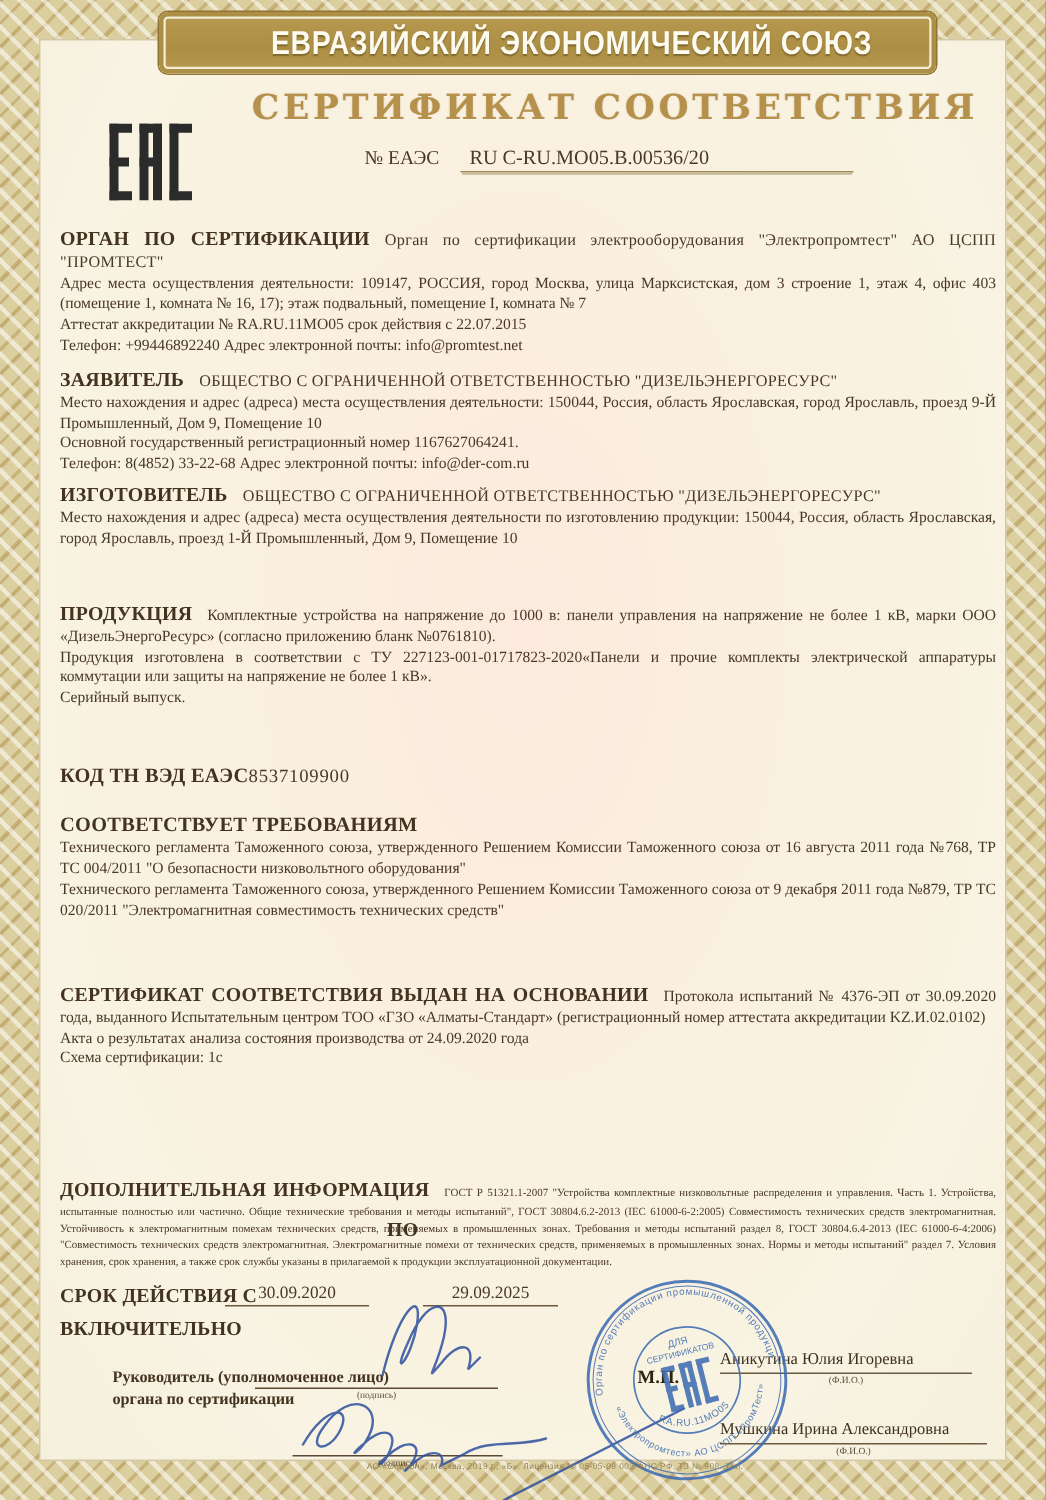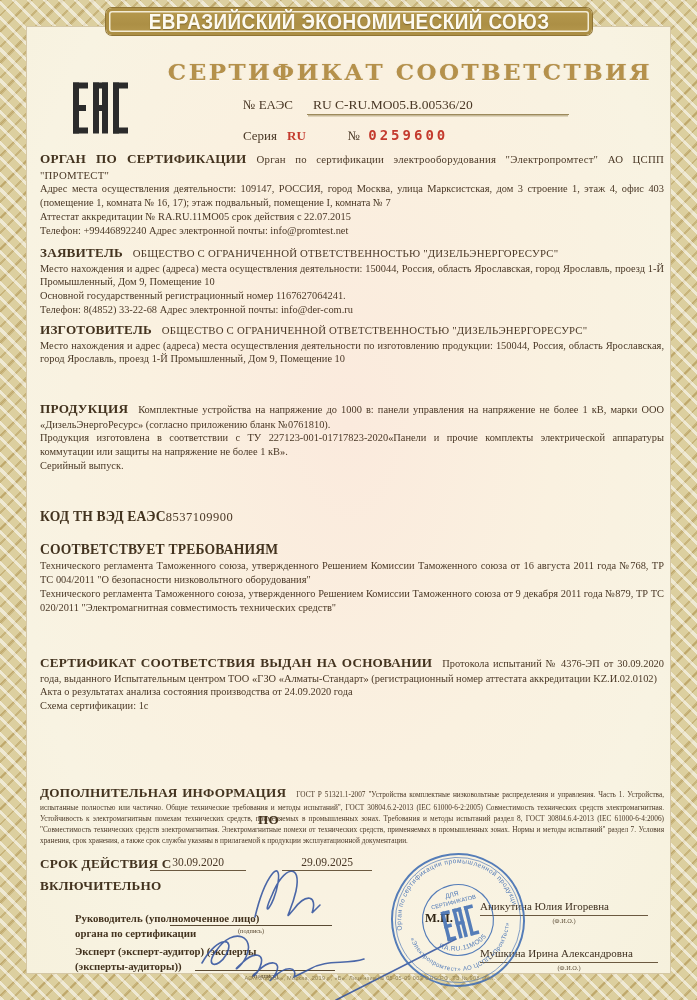--- a/index.html
+++ b/index.html
@@ -12,24 +12,24 @@
       repeating-linear-gradient(135deg, rgba(169,139,70,.30) 0 2px, transparent 2px 22px);
     font-family:"Liberation Serif", serif;
   }
   .inner{
     position:absolute;inset:26px;
     background:
       radial-gradient(ellipse at 50% 42%, #fbeadd 0%, #faf1e0 45%, #f8f3e2 75%, #f6f1dd 100%);
     box-shadow:inset 0 0 0 1px rgba(150,120,60,.35);
   }
   .banner{
-    position:absolute;left:106px;top:8px;width:486px;height:27px;
+    position:absolute;left:106px;top:8px;width:486px;height:41px;
     background:linear-gradient(180deg,#b79a4f 0%,#ac8f45 60%,#b79a4f 100%);
     border-radius:6px;box-shadow:0 0 0 1px #8f7435, inset 0 0 0 3px rgba(172,143,69,1), inset 0 0 0 4.5px #f3ecd6;
-    display:flex;align-items:center;justify-content:center;
+    display:flex;align-items:center;justify-content:center;padding-left:32px;
   }
   .banner-text{
     color:#fdfaf0;font-family:"Liberation Sans",sans-serif;font-weight:bold;
     font-size:22px;letter-spacing:.5px;transform:scaleX(.86);white-space:nowrap;
     text-shadow:0 1px 1px rgba(90,70,20,.55);
   }
   .eac-logo{position:absolute;left:72px;top:80px;}
   .cert-title{
     position:absolute;left:150px;top:58px;width:520px;text-align:center;
     font-family:"DejaVu Serif",serif;font-weight:bold;font-size:23px;letter-spacing:2.5px;
@@ -96,34 +96,31 @@
         <rect x="82" y="2" width="30" height="12"></rect>
       <rect x="82" y="92" width="30" height="12"></rect>
     </g>
   </svg>
 
   <div class="cert-title">СЕРТИФИКАТ СООТВЕТСТВИЯ</div>
 
   <div class="num-row">
     <span class="lbl">№ ЕАЭС</span><span class="val">RU C-RU.MO05.B.00536/20</span>
   </div>
-  <div class="series-row">
-    <span>Серия</span><span class="red series-val">RU</span><span class="no-lbl">№</span><span class="red serial">0259600</span>
-  </div>
 
   <div class="section" style="top:150px;">
     <p><span class="h">ОРГАН ПО СЕРТИФИКАЦИИ</span><span class="gap"></span><span class="org">Орган по сертификации электрооборудования "Электропромтест" АО ЦСПП "ПРОМТЕСТ"</span></p>
     <div>Адрес места осуществления деятельности: 109147, РОССИЯ, город Москва, улица Марксистская, дом 3 строение 1, этаж 4, офис 403 (помещение 1, комната № 16, 17); этаж подвальный, помещение I, комната № 7</div>
     <div>Аттестат аккредитации № RA.RU.11МО05 срок действия с 22.07.2015</div>
     <div>Телефон: +99446892240 Адрес электронной почты: info@promtest.net</div>
   </div>
 
   <div class="section" style="top:244px;">
     <p><span class="h">ЗАЯВИТЕЛЬ</span><span class="gap"></span><span class="org">ОБЩЕСТВО С ОГРАНИЧЕННОЙ ОТВЕТСТВЕННОСТЬЮ "ДИЗЕЛЬЭНЕРГОРЕСУРС"</span></p>
-    <div>Место нахождения и адрес (адреса) места осуществления деятельности: 150044, Россия, область Ярославская, город Ярославль, проезд 1-Й Промышленный, Дом 9, Помещение 10</div>
+    <div>Место нахождения и адрес (адреса) места осуществления деятельности: 150044, Россия, область Ярославская, город Ярославль, проезд 9-Й Промышленный, Дом 9, Помещение 10</div>
     <div>Основной государственный регистрационный номер 1167627064241.</div>
     <div>Телефон: 8(4852) 33-22-68 Адрес электронной почты: info@der-com.ru</div>
   </div>
 
   <div class="section" style="top:321px;">
     <p><span class="h">ИЗГОТОВИТЕЛЬ</span><span class="gap"></span><span class="org">ОБЩЕСТВО С ОГРАНИЧЕННОЙ ОТВЕТСТВЕННОСТЬЮ "ДИЗЕЛЬЭНЕРГОРЕСУРС"</span></p>
     <div>Место нахождения и адрес (адреса) места осуществления деятельности по изготовлению продукции: 150044, Россия, область Ярославская, город Ярославль, проезд 1-Й Промышленный, Дом 9, Помещение 10</div>
   </div>
 
   <div class="section" style="top:400px;">
@@ -161,21 +158,20 @@
   <div class="sig-label" style="left:75px;top:901px;width:185px;margin-top:10px;">Руководитель (уполномоченное лицо) органа по сертификации</div>
   <div class="sigfield" style="left:170px;top:899px;width:162px;">
     <div class="rule" style="margin-top:26px;"></div>
     <div class="cap">(подпись)</div>
   </div>
   <div class="namefield" style="left:480px;top:900px;width:168px;">
     <div class="nm">Аникутина Юлия Игоревна</div>
     <div class="cap">(Ф.И.О.)</div>
   </div>
 
-  <div class="sig-label" style="left:75px;top:944px;width:195px;">Эксперт (эксперт-аудитор) (эксперты (эксперты-аудиторы))</div>
   <div class="sigfield" style="left:195px;top:944px;width:140px;">
     <div class="rule" style="margin-top:26px;"></div>
     <div class="cap">(подпись)</div>
   </div>
   <div class="namefield" style="left:480px;top:947px;width:178px;">
     <div class="nm">Мушкина Ирина Александровна</div>
     <div class="cap">(Ф.И.О.)</div>
   </div>
 
   <div class="mp" style="left:425px;top:911px;">М.П.</div>

